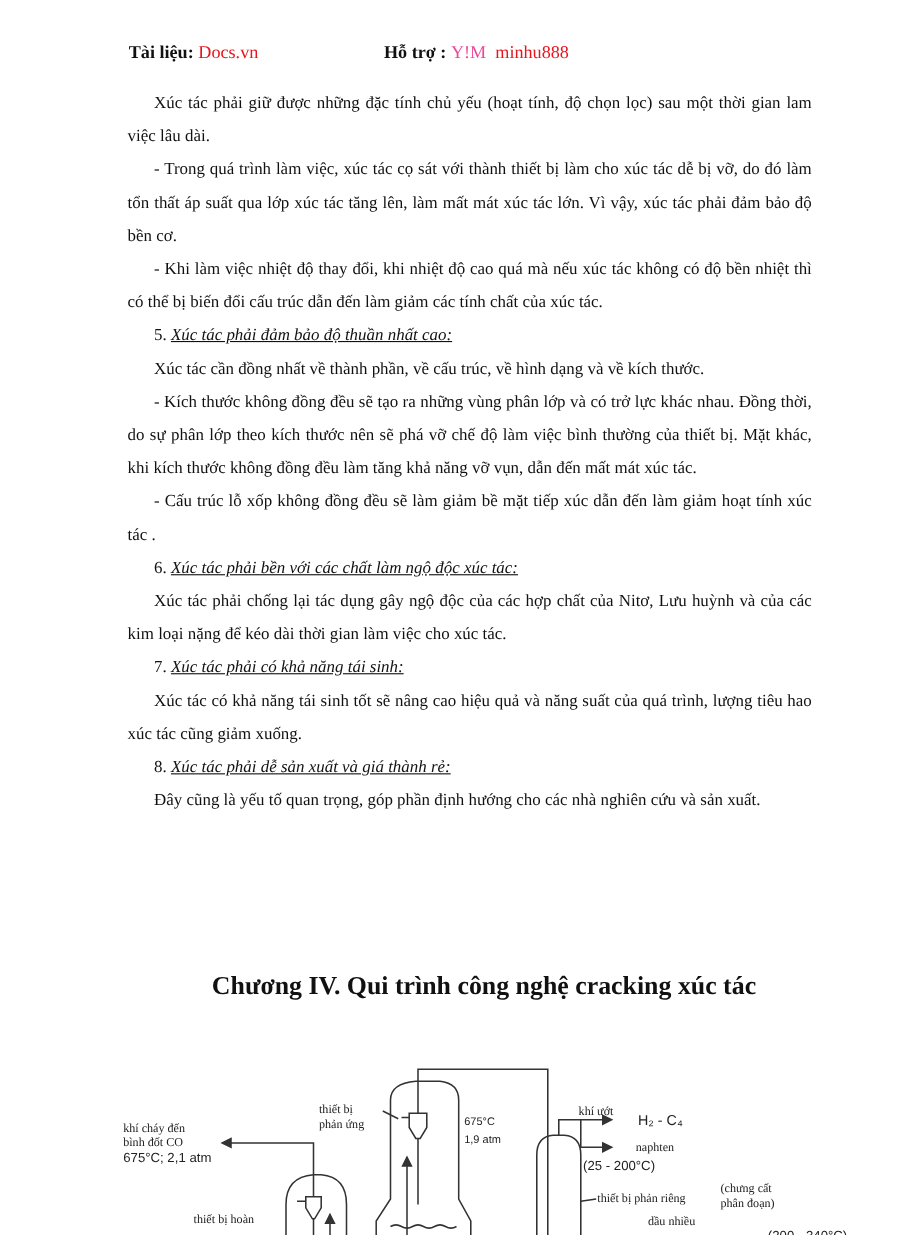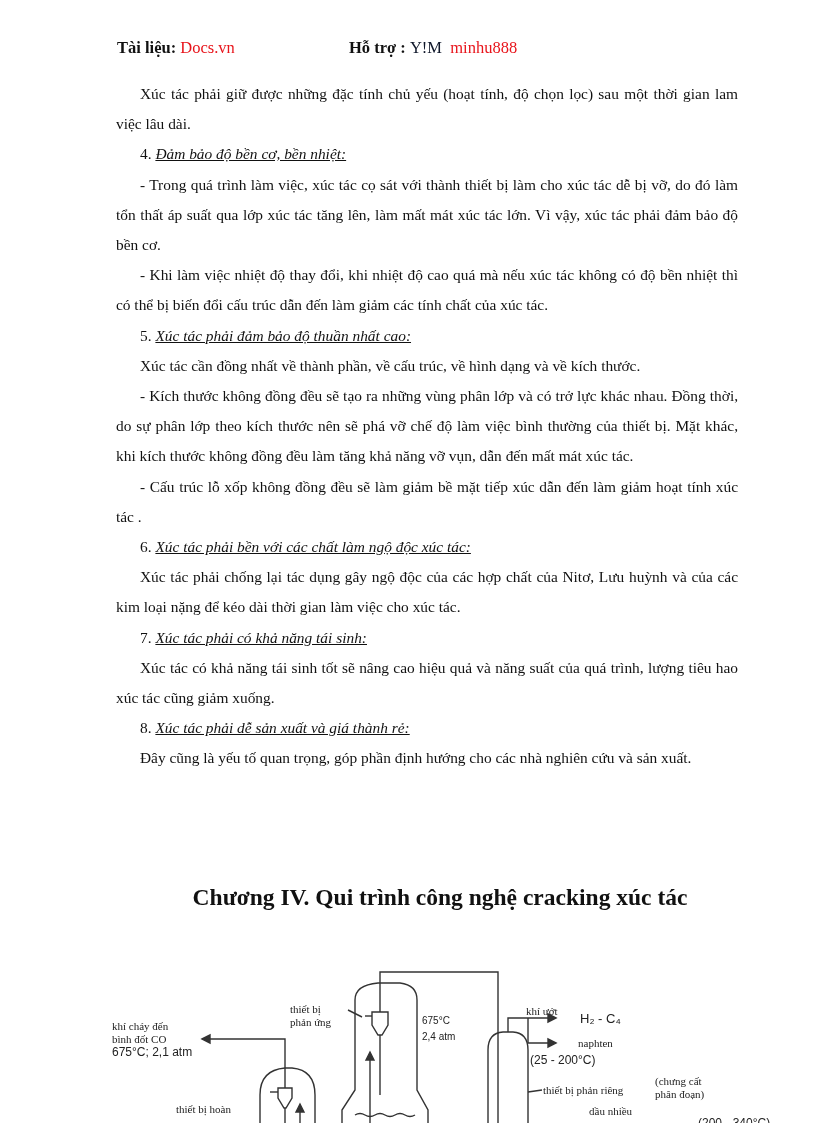--- a/index.html
+++ b/index.html
@@ -3,21 +3,21 @@
 <meta charset="utf-8">
 <style>
   html, body { margin:0; padding:0; background:#ffffff; }
   body { width:816px; height:1123px; position:relative; overflow:hidden;
          font-family:"Liberation Serif", "DejaVu Serif", serif; color:#111; }
   .page { position:absolute; left:0; top:0; width:816px; height:796px; }
   .header { position:absolute; top:38px; left:117px; font-size:16.5px; font-weight:bold; white-space:nowrap; }
   .header .h-left { position:absolute; left:0; }
   .header .h-right { position:absolute; left:232px; }
   .red { color:#e8141b; font-weight:normal; }
-  .blue { color:#0f172a; font-weight:normal; }
+  .blue { color:#ec4899; font-weight:normal; }
   .body { position:absolute; left:116px; top:79px; width:622px; font-size:15.4px; line-height:30.2px; }
   .p { text-align:justify; text-align-last:left; text-indent:24px; margin:0; }
   .heading-item { margin:0; text-indent:24px; }
   .heading-item .u { font-style:italic; text-decoration:underline; }
   .chapter { position:absolute; top:884px; left:0; width:880px; text-align:center;
              font-size:23.5px; font-weight:bold; white-space:nowrap; }
   .section { position:absolute; top:929px; left:140px; font-size:15.5px; white-space:nowrap; }
   .section .u { font-weight:bold; text-decoration:underline; text-decoration-thickness:2px; }
   .diagram { position:absolute; left:110px; top:960px; width:650px; height:163px; }
   .dl { position:absolute; font-size:11px; line-height:13px; color:#222; white-space:nowrap; }
@@ -33,21 +33,20 @@
       <span>Tài liệu</span><span>: </span><span class="red">Docs.vn</span>
     </span>
     <span class="h-right">
       <span>Hỗ trợ</span><span> : </span><span class="blue">Y!M</span>&nbsp;&nbsp;<span class="red">minhu888</span>
     </span>
   </div>
 
   <div class="body">
     <p class="p">Xúc tác phải giữ được những đặc tính chủ yếu (hoạt tính, độ chọn lọc) sau một thời gian lam việc lâu dài.</p>
 
-    <p class="heading-item"><span>4. </span><span class="u">Đảm bảo độ bền cơ, bền nhiệt:</span></p>
     <p class="p">- Trong quá trình làm việc, xúc tác cọ sát với thành thiết bị làm cho xúc tác dễ bị vỡ, do đó làm tổn thất áp suất qua lớp xúc tác tăng lên, làm mất mát xúc tác lớn. Vì vậy, xúc tác phải đảm bảo độ bền cơ.</p>
     <p class="p">- Khi làm việc nhiệt độ thay đổi, khi nhiệt độ cao quá mà nếu xúc tác không có độ bền nhiệt thì có thể bị biến đổi cấu trúc dẫn đến làm giảm các tính chất của xúc tác.</p>
 
     <p class="heading-item"><span>5. </span><span class="u">Xúc tác phải đảm bảo độ thuần nhất cao:</span></p>
     <p class="p">Xúc tác cần đồng nhất về thành phần, về cấu trúc, về hình dạng và về kích thước.</p>
     <p class="p">- Kích thước không đồng đều sẽ tạo ra những vùng phân lớp và có trở lực khác nhau. Đồng thời, do sự phân lớp theo kích thước nên sẽ phá vỡ chế độ làm việc bình thường của thiết bị. Mặt khác, khi kích thước không đồng đều làm tăng khả năng vỡ vụn, dẫn đến mất mát xúc tác.</p>
     <p class="p">- Cấu trúc lỗ xốp không đồng đều sẽ làm giảm bề mặt tiếp xúc dẫn đến làm giảm hoạt tính xúc tác .</p>
 
     <p class="heading-item"><span>6. </span><span class="u">Xúc tác phải bền với các chất làm ngộ độc xúc tác:</span></p>
     <p class="p">Xúc tác phải chống lại tác dụng gây ngộ độc của các hợp chất của Nitơ, Lưu huỳnh và của các kim loại nặng để kéo dài thời gian làm việc cho xúc tác.</p>
@@ -107,21 +106,21 @@
       <div class="dls" style="font-size:12px">675°C; 2,1 atm</div>
     </div>
 
     <div class="dl" style="left:180px;top:43px;">
       <div>thiết bị</div>
       <div>phản ứng</div>
     </div>
 
     <div class="dl dls" style="left:312px;top:53px;font-size:10px;line-height:16px;">
       <div>675°C</div>
-      <div>2,4 atm</div>
+      <div>1,9 atm</div>
     </div>
 
     <div class="dl" style="left:66px;top:143px;">thiết bị hoàn</div>
 
     <div class="dl" style="left:416px;top:45px;">khí ướt</div>
     <div class="dl dls" style="left:470px;top:52px;font-size:13px;">H₂ - C₄</div>
     <div class="dl" style="left:468px;top:77px;">naphten</div>
     <div class="dl dls" style="left:420px;top:94px;font-size:12px;">(25 - 200°C)</div>
     <div class="dl" style="left:433px;top:124px;">thiết bị phản riêng</div>
     <div class="dl" style="left:545px;top:115px;text-align:left;">

